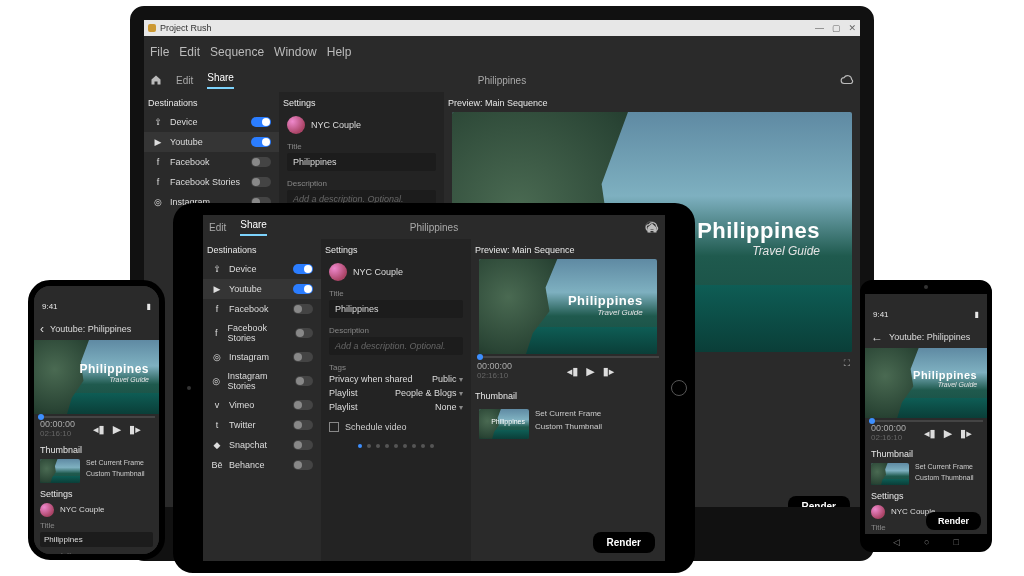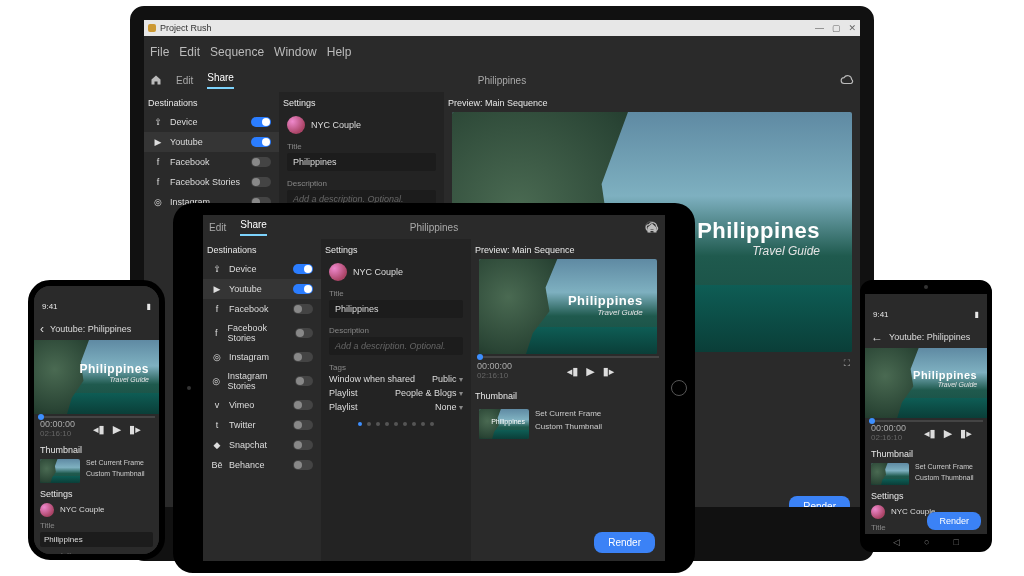--- a/index.html
+++ b/index.html
@@ -60,21 +60,21 @@
   .drop{margin:0 8px 4px;display:flex;justify-content:space-between;font-size:9px;color:#ddd;align-items:center;}
   .drop .car{color:#888;font-size:8px;}
   .account{display:flex;align-items:center;gap:6px;padding:4px 8px;}
   .avatar{width:18px;height:18px;border-radius:50%;background:radial-gradient(circle at 30% 30%,#e8c,#a46 70%);}
   .acct-name{font-size:9px;color:#ddd;}
   .check{display:flex;align-items:center;gap:6px;padding:6px 8px;font-size:9px;color:#ccc;}
   .check .box{width:10px;height:10px;border:1px solid #888;}
   .dots{display:flex;gap:5px;justify-content:center;padding:6px 0;}
   .dots span{width:4px;height:4px;border-radius:50%;background:#555;}
   .dots span.on{background:#3d8fff;}
-  .render{position:absolute;right:10px;bottom:8px;background:#3b82f6;color:#fff;font-size:10px;padding:5px 14px;border-radius:8px;cursor:pointer;}
+  .render{position:absolute;right:10px;bottom:8px;background:#000000;color:#fff;font-size:10px;padding:5px 14px;border-radius:8px;cursor:pointer;font-weight:bold;}
   
   .prev-img{position:relative;border-radius:2px;overflow:hidden;background:linear-gradient(180deg,#5f8aa3 0%,#7eb0c0 35%,#1f5a4e 60%,#16493e 100%);}
   .prev-img .cliff{position:absolute;left:0;top:0;width:55%;height:100%;background:radial-gradient(circle at 30% 40%,#4a6a52,#2a4535 60%,#152a20 95%);clip-path:polygon(0 0,80% 0,68% 30%,72% 55%,55% 78%,48% 100%,0 100%);}
   .prev-img .water{position:absolute;left:0;bottom:0;width:100%;height:28%;background:linear-gradient(#0e5d55,#0a3e38);}
   .prev-img .title{position:absolute;right:8%;top:44%;color:#fff;text-align:right;}
   .prev-img .title .big{font-size:22px;font-weight:600;letter-spacing:.5px;}
   .prev-img .title .sub{font-size:12px;font-style:italic;color:#e4e4e4;}
   .big-prev{margin:0 0 0 0;}
   .transport{display:flex;align-items:center;gap:10px;color:#aaa;font-size:9px;padding:4px 6px;}
   .transport .time{line-height:1.1;}
@@ -313,30 +313,34 @@
         <div class="account">
               <span class="avatar"></span>
               <span class="acct-name">NYC Couple</span>
             </div>
         <div class="field-lbl">Title</div>
         <div class="field-in">Philippines</div>
         <div class="field-lbl">Description</div>
         <div class="field-in ph">Add a description. Optional.</div>
         <div class="field-lbl">Tags</div>
         <div class="drop">
-              <span>Window when shared</span>
+              <span>Privacy when shared</span>
               <span><span>Public</span> <span class="car">▾</span></span>
             </div>
         <div class="drop">
               <span>Playlist</span>
               <span><span>People &amp; Blogs</span> <span class="car">▾</span></span>
             </div>
         <div class="drop">
               <span>Playlist</span>
               <span><span>None</span> <span class="car">▾</span></span>
+            </div>
+        <div class="check">
+              <span class="box"></span>
+              <span>Schedule video</span>
             </div>
         <div class="dots">
               <span class="on"></span>
               <span></span>
               <span></span>
               <span></span>
               <span></span>
               <span></span>
               <span></span>
               <span></span>

